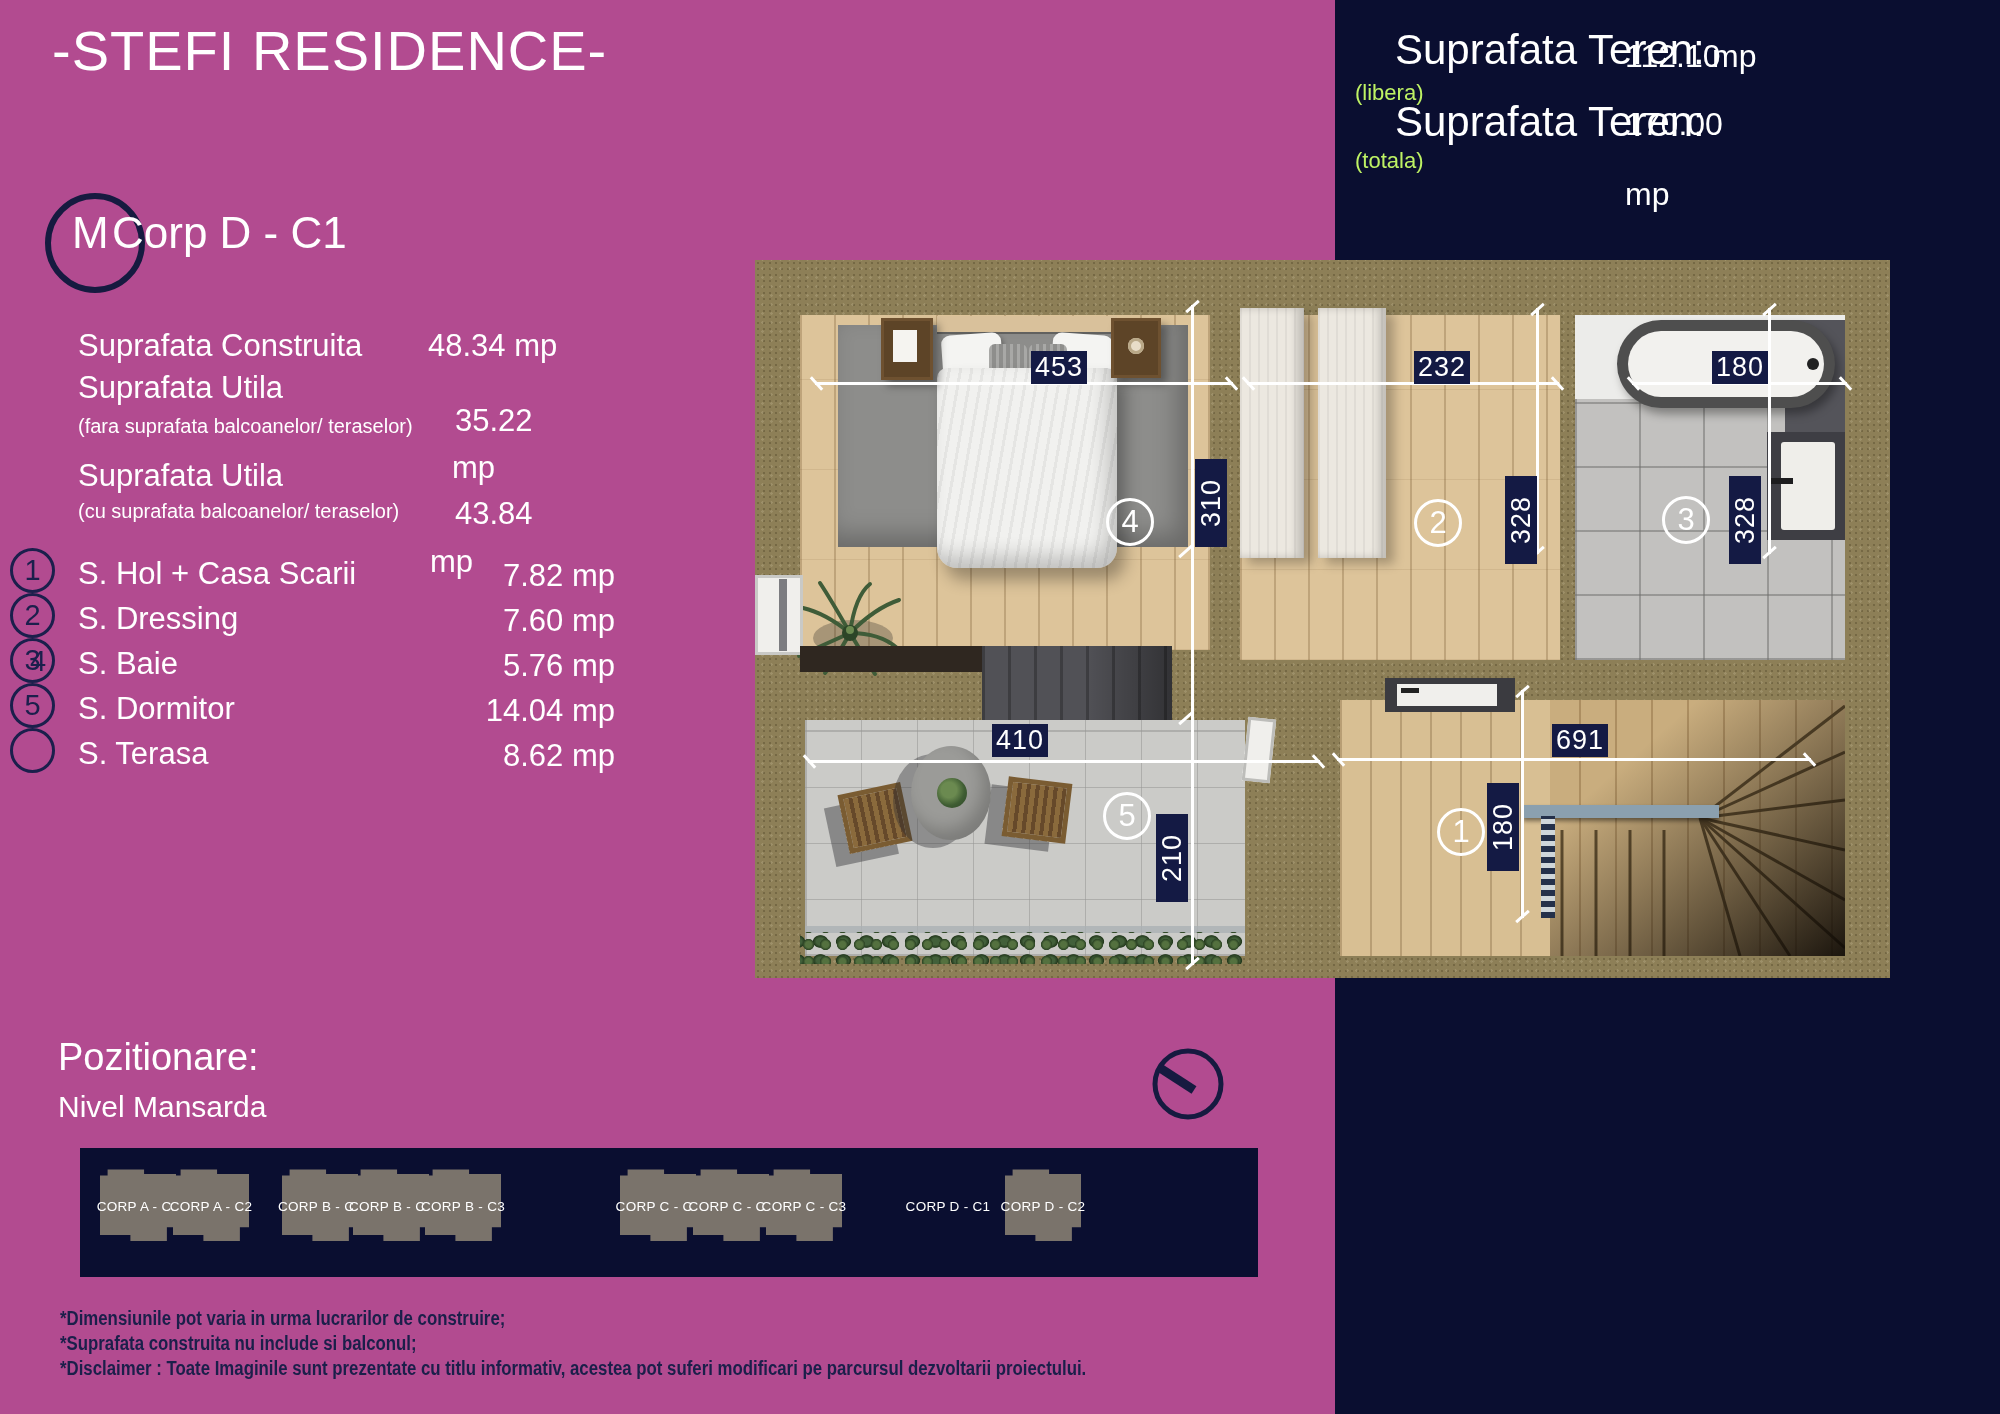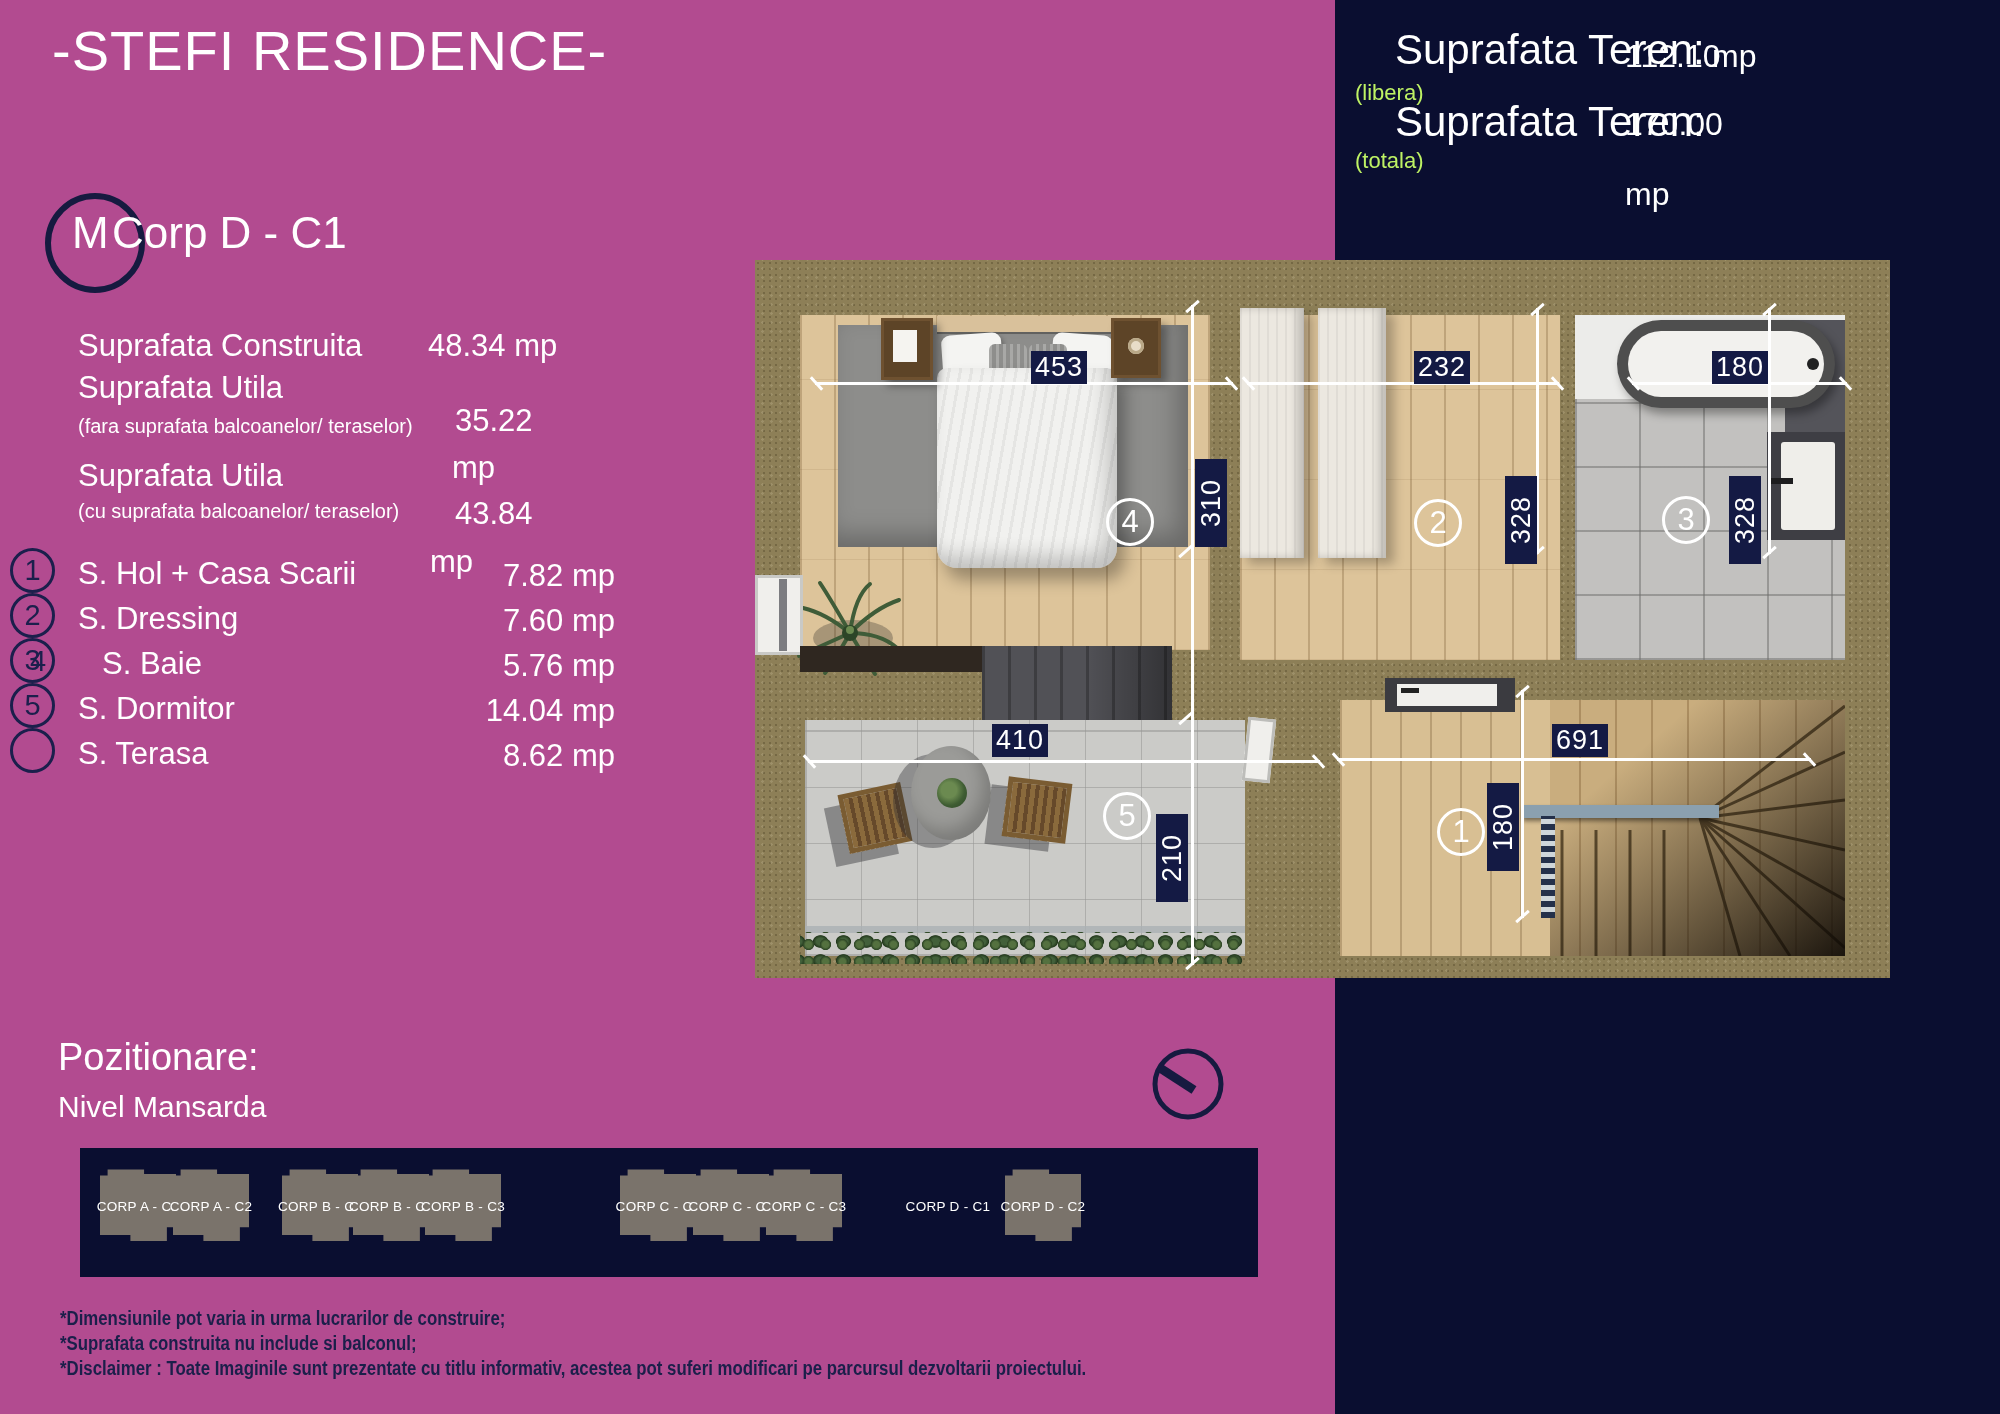--- a/index.html
+++ b/index.html
@@ -128,21 +128,21 @@
   <div class="abs num-circle" style="left:10px;top:593px;">
       <span>2</span>
     </div>
   <div class="abs room-label" style="left:78px;top:601px;">S. Dressing</div>
   <div class="abs room-val" style="left:420px;top:603px;">7.60 mp</div>
 
   <div class="abs num-circle" style="left:10px;top:638px;">
     <span>3</span>
     <span class="num-alt">4</span>
   </div>
-  <div class="abs room-label" style="left:78px;top:646px;margin-left:24px;">S. Baie</div>
+  <div class="abs room-label" style="left:78px;top:646px;">S. Baie</div>
   <div class="abs room-val" style="left:420px;top:648px;">5.76 mp</div>
 
   <div class="abs num-circle" style="left:10px;top:683px;">
       <span>5</span>
     </div>
   <div class="abs room-label" style="left:78px;top:691px;">S. Dormitor</div>
   <div class="abs room-val" style="left:420px;top:693px;">14.04 mp</div>
 
   <div class="abs num-circle" style="left:10px;top:728px;">
       <span></span>

